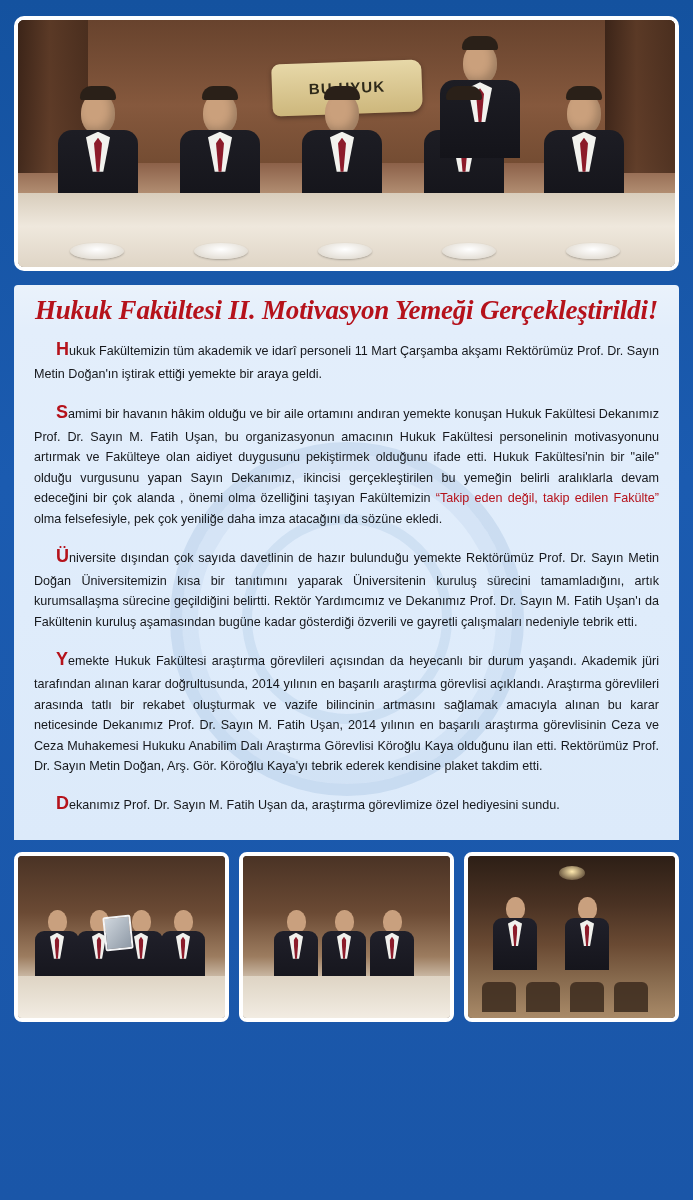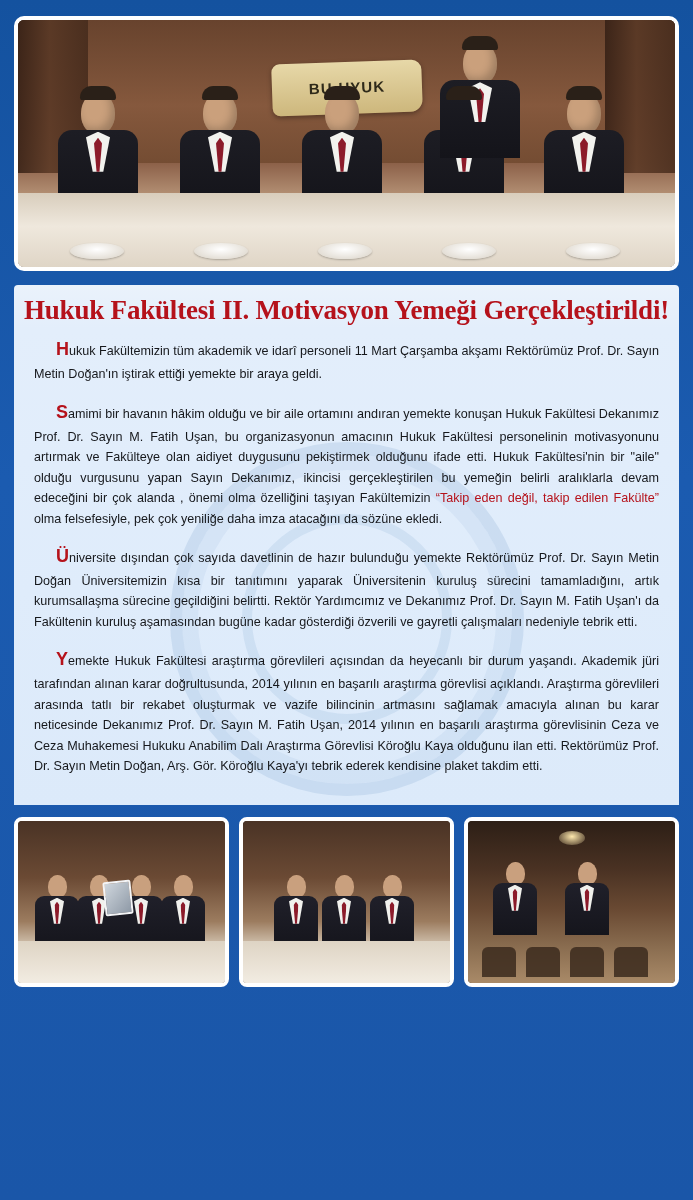--- a/index.html
+++ b/index.html
@@ -142,26 +142,27 @@
   }
   .headline {
     font-family: "Liberation Serif", serif;
     font-weight: bold;
     font-size: 27px;
     color: #b5121b;
     text-align: center;
     letter-spacing: -0.2px;
     line-height: 1.12;
     margin: 0;
+    font-style: italic;
   }
 
   
   .article {
     background: linear-gradient(180deg,#e3eefb 0%, #dfecfb 55%, #dceafa 100%);
-    padding: 6px 20px 29px 20px;
+    padding: 6px 20px 22px 20px;
     position: relative;
     overflow: hidden;
   }
   .watermark {
     position: absolute;
     left: 50%; top: 290px;
     transform: translate(-50%,-50%);
     width: 330px; height: 330px;
     border-radius: 50%;
     border: 12px solid rgba(120,160,205,.20);
@@ -371,20 +372,23 @@
     </p>
 
     <p class="para">
       <span class="dropcap">Ü</span><span>niversite   dışından çok sayıda davetlinin de hazır bulunduğu yemekte Rektörümüz Prof.  Dr. Sayın Metin Doğan Üniversitemizin kısa bir tanıtımını yaparak Üniversitenin kuruluş sürecini tamamladığını, artık kurumsallaşma sürecine geçildiğini belirtti. Rektör Yardımcımız ve Dekanımız Prof. Dr. Sayın M. Fatih Uşan'ı  da Fakültenin kuruluş aşamasından bugüne kadar gösterdiği özverili ve gayretli çalışmaları nedeniyle tebrik etti.</span>
     </p>
 
     <p class="para">
       <span class="dropcap">Y</span><span>emekte  Hukuk Fakültesi araştırma görevlileri açısından da heyecanlı bir durum yaşandı. Akademik jüri tarafından alınan karar doğrultusunda, 2014 yılının en başarılı araştırma görevlisi açıklandı. Araştırma görevlileri arasında tatlı bir rekabet oluşturmak ve vazife bilincinin artmasını sağlamak amacıyla alınan bu karar neticesinde Dekanımız Prof. Dr. Sayın M. Fatih Uşan,  2014 yılının en başarılı araştırma görevlisinin Ceza ve Ceza Muhakemesi Hukuku Anabilim Dalı Araştırma Görevlisi Köroğlu Kaya olduğunu ilan etti. Rektörümüz Prof. Dr. Sayın Metin Doğan, Arş. Gör. Köroğlu Kaya'yı tebrik ederek kendisine plaket takdim etti.</span>
     </p>
 
+    <p class="para">
+      <span class="dropcap">D</span><span>ekanımız  Prof. Dr. Sayın M. Fatih Uşan da, araştırma görevlimize özel hediyesini sundu.</span>
+    </p>
   </div>
 
   <div class="strip">
 
     <div class="thumb">
       <div class="scene"></div>
       <div class="p" style="left:16px;">
           <div class="h"></div>
           <div class="b"></div>
         </div>

